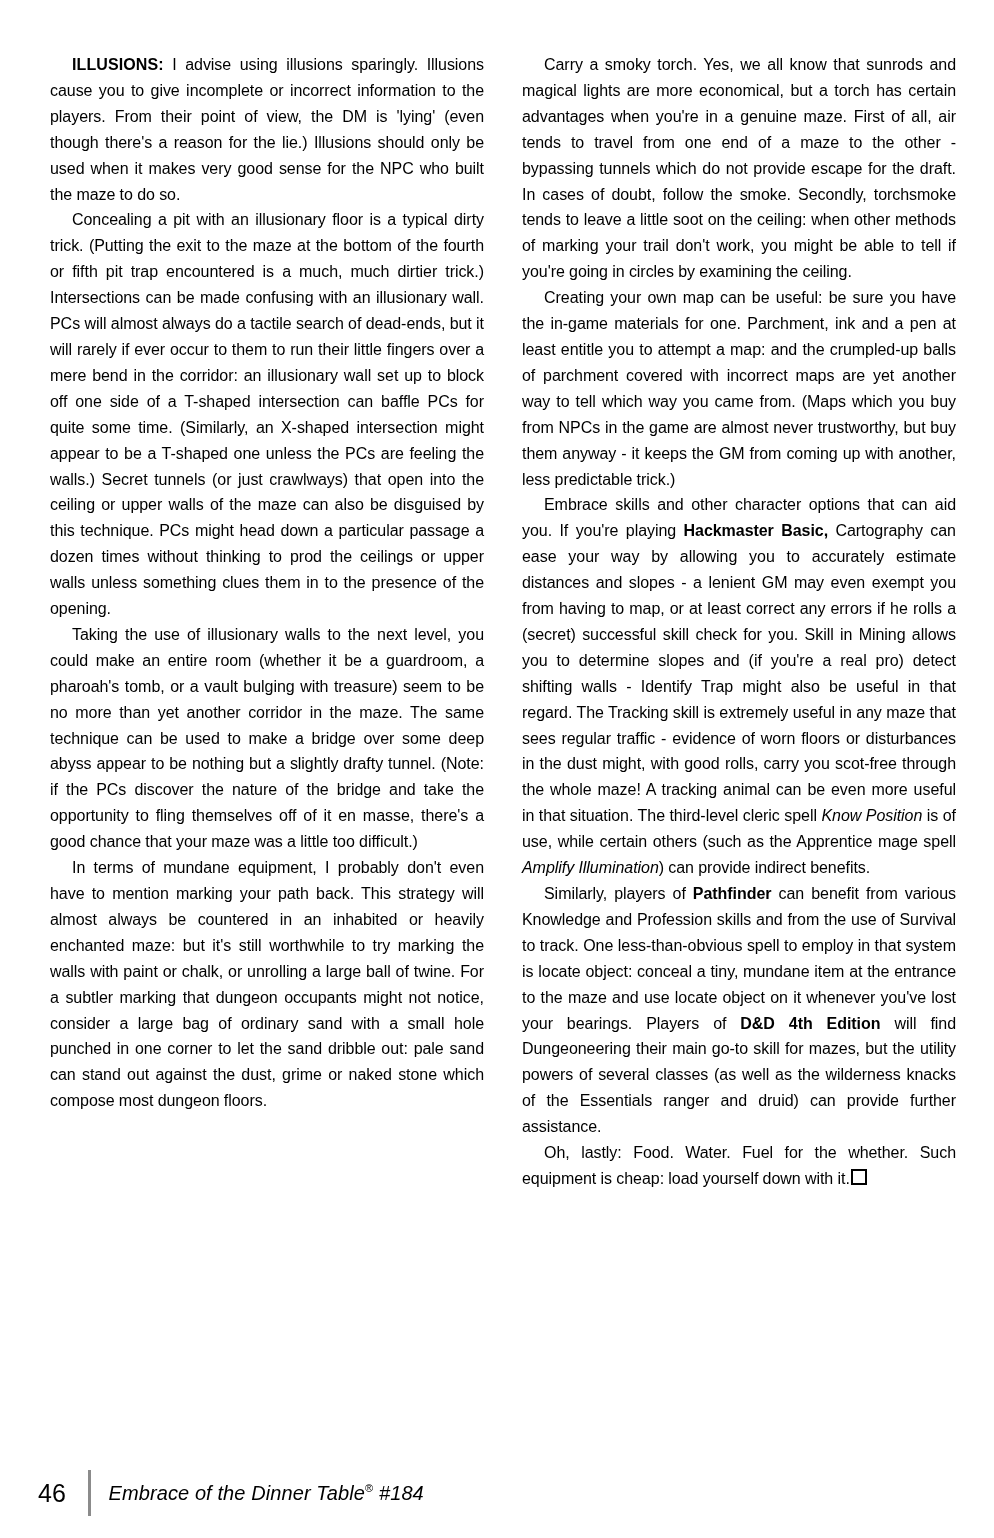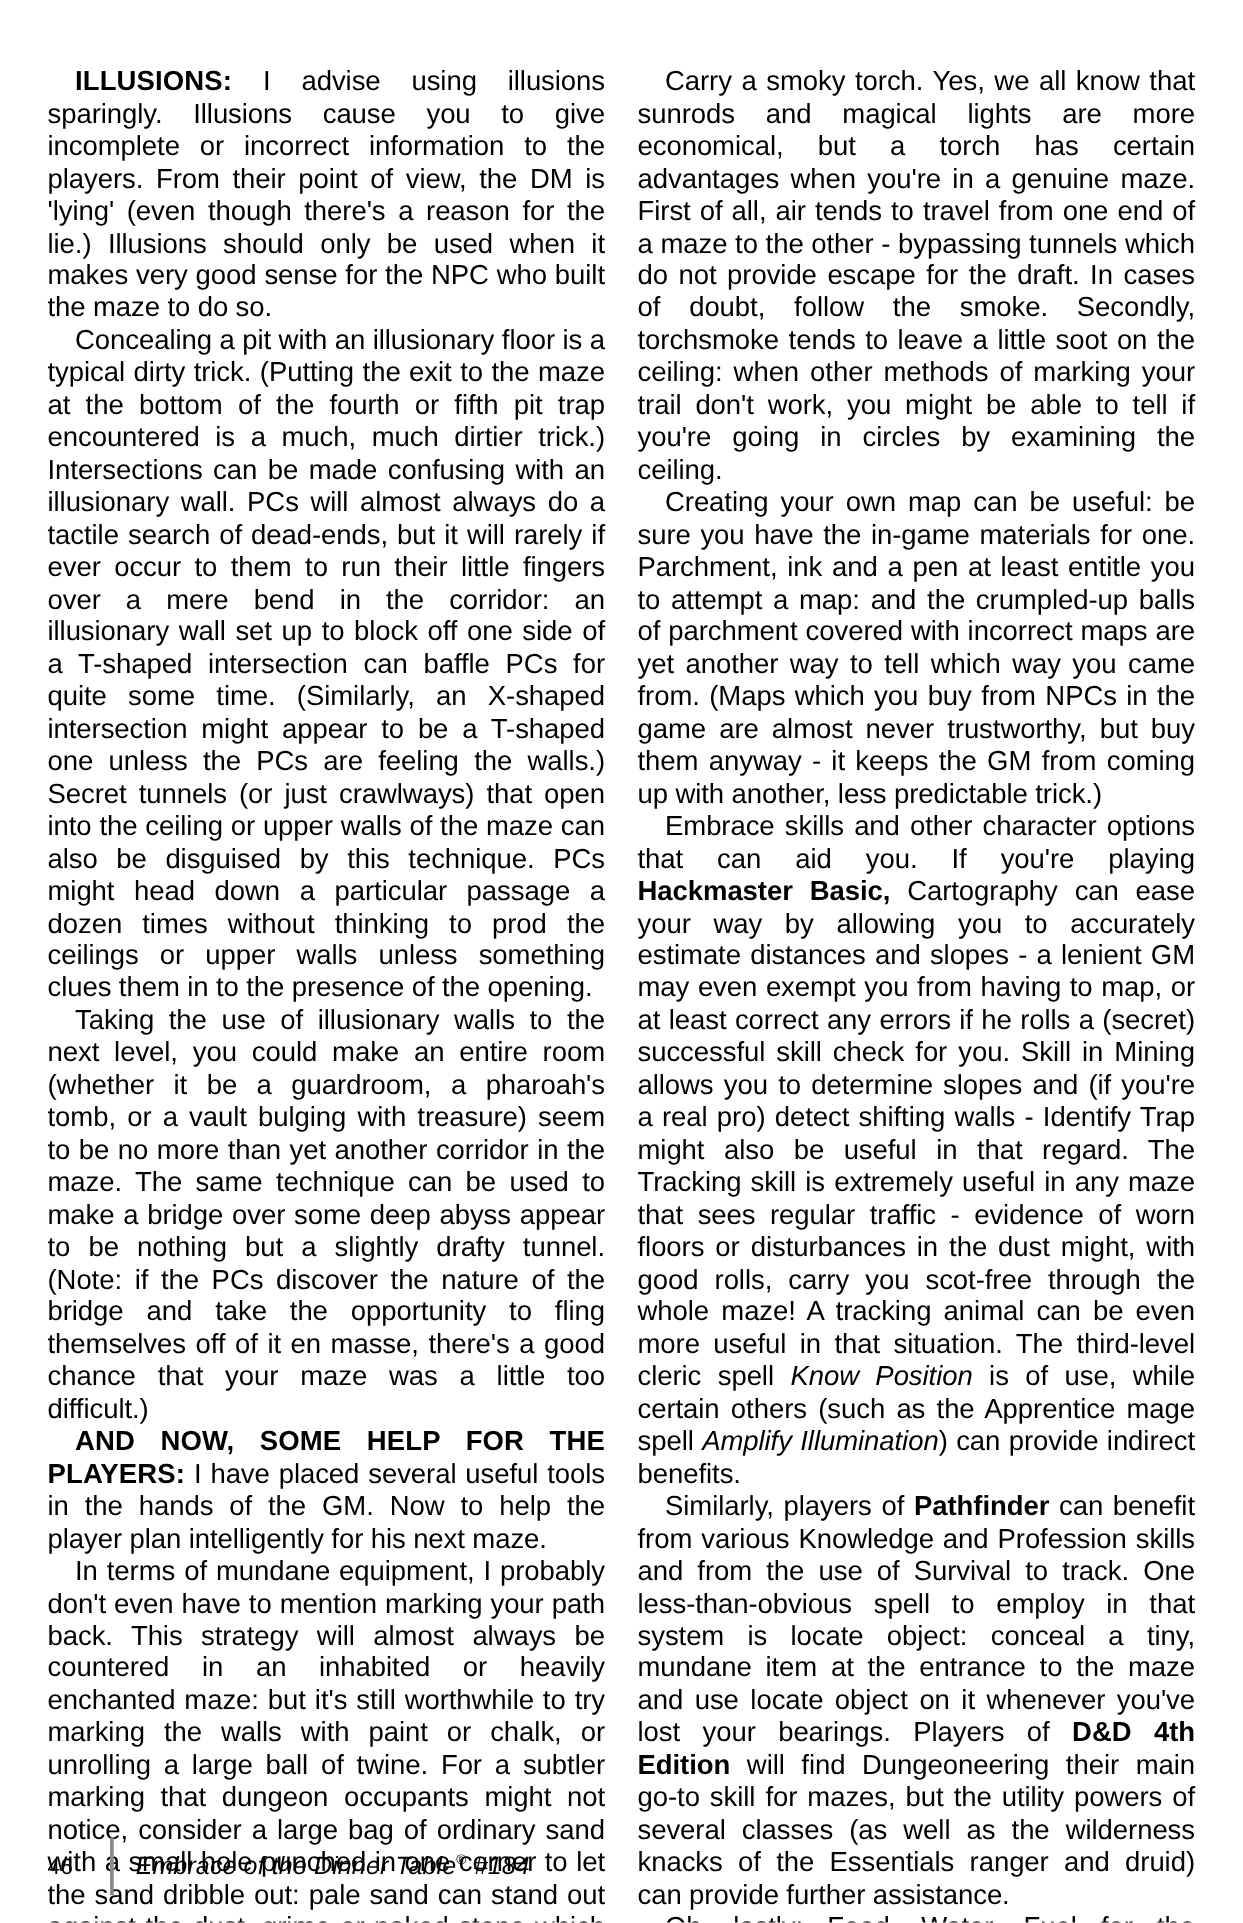--- a/index.html
+++ b/index.html
@@ -35,23 +35,23 @@
     flex-direction: row;
     gap: 26px;
   }
 
   .column {
     width: 446px;
     flex: 0 0 446px;
   }
 
   p.para {
-    margin: 0 0 0px 0;
+    margin: 0 0 0px 12px;
     padding: 0;
-    font-size: 22px;
+    font-size: 16px;
     line-height: 25.9px;
     text-align: justify;
     text-justify: inter-word;
     word-spacing: -0.1px;
     letter-spacing: -0.05px;
     text-indent: 22px;
     -webkit-hyphens: manual;
     hyphens: manual;
   }
 
@@ -77,21 +77,21 @@
   .footer {
     position: absolute;
     left: 38px;
     bottom: 18px;
     width: 918px;
     height: 54px;
     display: flex;
     align-items: center;
   }
   .folio {
-    font-size: 18px;
+    font-size: 25px;
     font-weight: normal;
     color: #000;
     width: 42px;
     text-align: left;
     letter-spacing: 0.2px;
   }
   .folio-rule {
     width: 2.5px;
     height: 46px;
     background: #8b8b8b;
@@ -117,21 +117,20 @@
   <div class="columns">
 
     <div class="column">
 
       <p class="para"><b class="lead">ILLUSIONS:</b><span> I advise using illusions sparingly. Illusions cause you to give incomplete or incorrect information to the players.  From their point of view, the DM is 'lying' (even though there's a reason for the lie.)  Illusions should only be used when it makes very good sense for the NPC who built the maze to do so.</span></p>
 
       <p class="para">Concealing a pit with an illusionary floor is a typical dirty trick.  (Putting the exit to the maze at the bottom of the fourth or fifth pit trap encountered is a much, much dirtier trick.)  Intersections can be made confusing with an illusionary wall.  PCs will almost always do a tactile search of dead-ends, but it will rarely if ever occur to them to run their little fingers over a mere bend in the corridor: an illusionary wall set up to block off one side of a T-shaped intersection can baffle PCs for quite some time.  (Similarly, an X-shaped intersection might appear to be a T-shaped one unless the PCs are feeling the walls.)  Secret tunnels (or just crawlways) that open into the ceiling or upper walls of the maze can also be disguised by this technique. PCs might head down a particular passage a dozen times without thinking to prod the ceilings or upper walls unless something clues them in to the presence of the opening.</p>
 
       <p class="para">Taking the use of illusionary walls to the next level, you could make an entire room (whether it be a guardroom, a pharoah's tomb, or a vault bulging with treasure) seem to be no more than yet another corridor in the maze.  The same technique can be used to make a bridge over some deep abyss appear to be nothing but a slightly drafty tunnel.  (Note: if the PCs discover the nature of the bridge and take the opportunity to fling themselves off of it en masse, there's a good chance that your maze was a little too difficult.)</p>
 
-      <p class="para"><b class="lead">AND NOW, SOME HELP FOR THE PLAYERS:</b><span> I have placed several useful tools in the hands of the GM.  Now to help the player plan intelligently for his next maze.</span></p>
 
       <p class="para">In terms of mundane equipment, I probably don't even have to mention marking your path back.  This strategy will almost always be countered in an inhabited or heavily enchanted maze: but it's still worthwhile to try marking the walls with paint or chalk, or unrolling a large ball of twine.  For a subtler marking that dungeon occupants might not notice, consider a large bag of ordinary sand with a small hole punched in one corner to let the sand dribble out: pale sand can stand out against the dust, grime or naked stone which compose most dungeon floors.</p>
 
     </div>
 
     <div class="column">
 
       <p class="para">Carry a smoky torch.  Yes, we all know that sunrods and magical lights are more economical, but a torch has certain advantages when you're in a genuine maze.  First of all, air tends to travel from one end of a maze to the other - bypassing tunnels which do not provide escape for the draft.  In cases of doubt, follow the smoke.  Secondly, torchsmoke tends to leave a little soot on the ceiling: when other methods of marking your trail don't work, you might be able to tell if you're going in circles by examining the ceiling.</p>
 
       <p class="para">Creating your own map can be useful: be sure you have the in-game materials for one. Parchment, ink and a pen at least entitle you to attempt a map: and the crumpled-up balls of parchment covered with incorrect maps are yet another way to tell which way you came from. (Maps which you buy from NPCs in the game are almost never trustworthy, but buy them anyway - it keeps the GM from coming up with another, less predictable trick.)</p>

